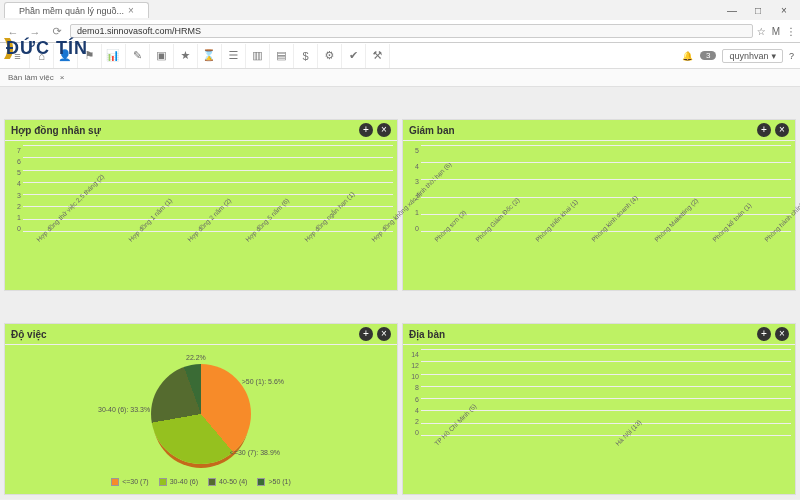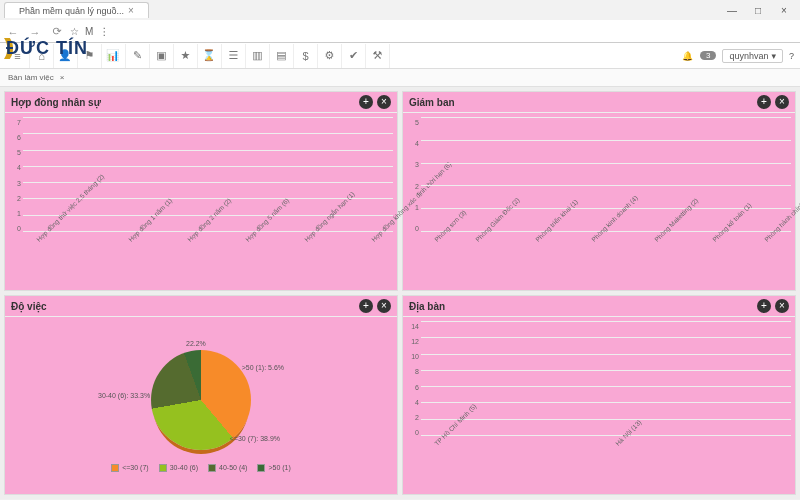--- a/index.html
+++ b/index.html
@@ -23,21 +23,21 @@
   .tb-icons { display: flex; }
   .tb-icon { width: 24px; height: 24px; display: flex; align-items: center; justify-content: center; border-right: 1px solid #eee; color: #777; font-size: 11px; }
   .tb-right { margin-left: auto; display: flex; align-items: center; gap: 6px; font-size: 9px; color: #555; }
   .badge { background: #888; color: #fff; border-radius: 8px; padding: 0 6px; font-size: 8px; }
   .user-dd { border: 1px solid #ccc; padding: 1px 6px; border-radius: 2px; display: flex; align-items: center; gap: 3px; }
 
   .sub-bar { background: #fafafa; border-bottom: 1px solid #e0e0e0; height: 18px; display: flex; align-items: center; padding: 0 8px; font-size: 8px; color: #666; gap: 6px; }
 
   
   .dashboard { display: grid; grid-template-columns: 1fr 1fr; grid-template-rows: 200px 200px; gap: 4px; padding: 4px; background: #eee; }
-  .panel { background: #f9a8d4; border: 1px solid #ddd; display: flex; flex-direction: column; }
+  .panel { background: #bef264; border: 1px solid #ddd; display: flex; flex-direction: column; margin-top: 28px; }
   .panel-hdr { display: flex; align-items: center; padding: 3px 6px; border-bottom: 1px solid #eee; }
   .panel-title { font-size: 10px; font-weight: bold; color: #333; }
   .panel-acts { margin-left: auto; display: flex; gap: 4px; }
   .act { width: 14px; height: 14px; border-radius: 50%; background: #333; color: #fff; display: flex; align-items: center; justify-content: center; font-size: 10px; line-height: 1; }
   .panel-body { flex: 1; position: relative; padding: 4px; }
 
   
   .bar-chart { display: flex; height: 100%; }
   .y-axis { display: flex; flex-direction: column; justify-content: space-between; font-size: 7px; color: #666; padding: 2px 2px 54px 2px; text-align: right; width: 14px; }
   .plot { flex: 1; position: relative; }
@@ -94,20 +94,21 @@
     <div class="win-controls">
       <div class="win-btn">—</div>
       <div class="win-btn">□</div>
       <div class="win-btn close">×</div>
     </div>
   </div>
   <div class="addr-bar">
     <div class="nav-btn">←</div>
     <div class="nav-btn">→</div>
     <div class="nav-btn">⟳</div>
+    <div class="url-box">demo1.sinnovasoft.com/HRMS</div>
     <div class="addr-icons">
       <span>☆</span>
       <span>M</span>
       <span>⋮</span>
     </div>
   </div>
 </div>
 
 <div class="app-bar">
   <div class="tb-icons" id="tb-icons">

